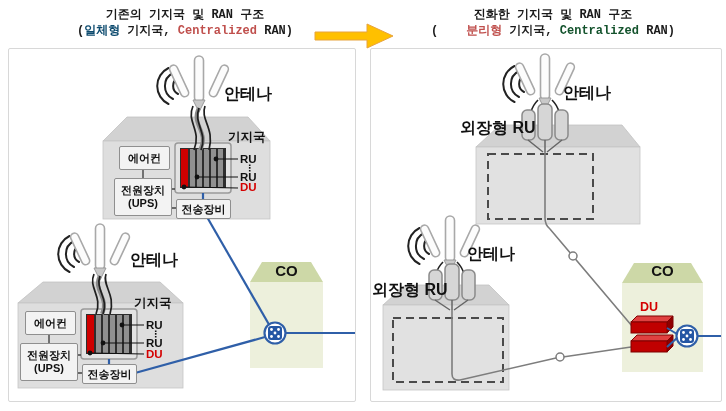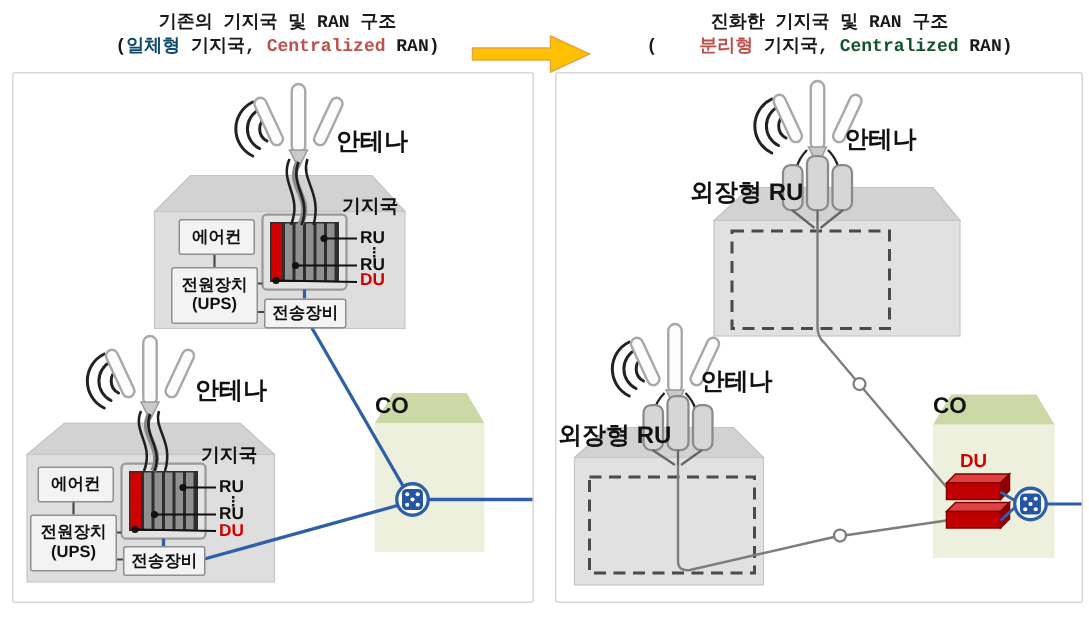--- a/index.html
+++ b/index.html
@@ -7,21 +7,21 @@
           font-family:"Liberation Sans","DejaVu Sans",sans-serif;}
   .panel{position:absolute;background:#fff;border:1px solid #d8d8d8;border-radius:2px;z-index:1;}
   #overlay{position:absolute;left:0;top:0;z-index:2;pointer-events:none;}
   .lbl{position:absolute;font-weight:700;color:#111;white-space:nowrap;z-index:3;}
   .box{position:absolute;background:#f3f3f3;border:1.5px solid #8f8f8f;border-radius:2px;
        display:flex;flex-direction:column;align-items:center;justify-content:center;
        text-align:center;font-weight:700;color:#111;font-size:11px;line-height:1.15;z-index:3;}
   .title{position:absolute;text-align:center;font-weight:700;font-size:12px;color:#1a1a1a;
          line-height:1.3;z-index:3;white-space:nowrap;font-family:Liberation Mono, monospace;}
   .sz11{font-size:11.5px;} .sz12{font-size:16px;} .sz125{font-size:12.5px;}
-  .co-lbl{font-size:15px;font-weight:600;}
+  .co-lbl{font-size:15px;font-weight:600;text-align:center;}
   .dots{font-size:9px;line-height:1;}
 </style>
 </head>
 <body>
 
 <div id="canvas">
 
   <div class="panel" style="left:8px;top:48px;width:346px;height:352px;"></div>
   <div class="panel" style="left:370px;top:48px;width:350px;height:352px;"></div>
 

